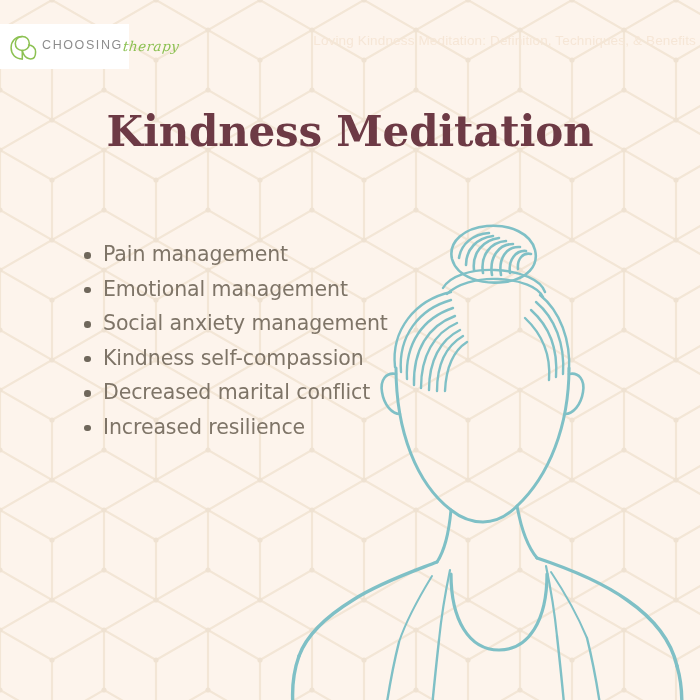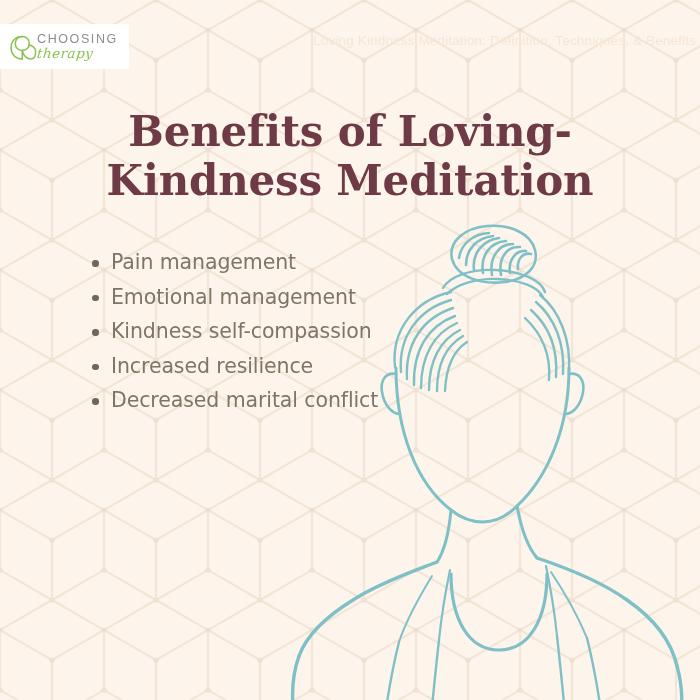--- a/index.html
+++ b/index.html
@@ -42,22 +42,22 @@
     display: flex;
     align-items: center;
   }
   #logo-mark {
     width: 28px;
     height: 28px;
     margin-left: 9px;
     flex: 0 0 auto;
   }
   #logo-words {
+    margin-left: 5px;
     display: flex;
-    flex-direction: column;
     justify-content: flex-start;
     line-height: 1;
   }
   #logo-choosing {
     font-family: "Liberation Sans", sans-serif;
     font-size: 12.5px;
     letter-spacing: 1.6px;
     color: #8d8d8d;
     font-weight: 400;
   }
@@ -98,21 +98,21 @@
     color: #6d3a45;
     letter-spacing: -0.2px;
     z-index: 4;
   }
 
   
   #benefits-list {
     position: absolute;
     left: 72px;
     top: 238px;
-    margin: 12px;
+    margin: 4px;
     padding: 0;
     list-style: none;
     z-index: 4;
   }
   #benefits-list li {
     position: relative;
     padding-left: 27px;
     margin: 0 0 9.5px 0;
     font-family: "DejaVu Sans", sans-serif;
     font-size: 20.5px;
@@ -309,25 +309,25 @@
     </svg>
     <div id="logo-words">
       <span id="logo-choosing">CHOOSING</span>
       <span id="logo-therapy">therapy</span>
     </div>
   </div>
 
   <div id="header-caption">Loving Kindness Meditation: Definition, Techniques, &amp; Benefits</div>
 
   <div id="title">
-    <div>Benefits of Loving-</div>
     <div>Kindness Meditation</div>
   </div>
 
   <ul id="benefits-list">
     <li>Pain management</li>
     <li>Emotional management</li>
+    <li>Social anxiety management</li>
     <li>Kindness self-compassion</li>
+    <li>Decreased marital conflict</li>
     <li>Increased resilience</li>
-    <li>Decreased marital conflict</li>
   </ul>
 
 </div>
 
 </body></html>

